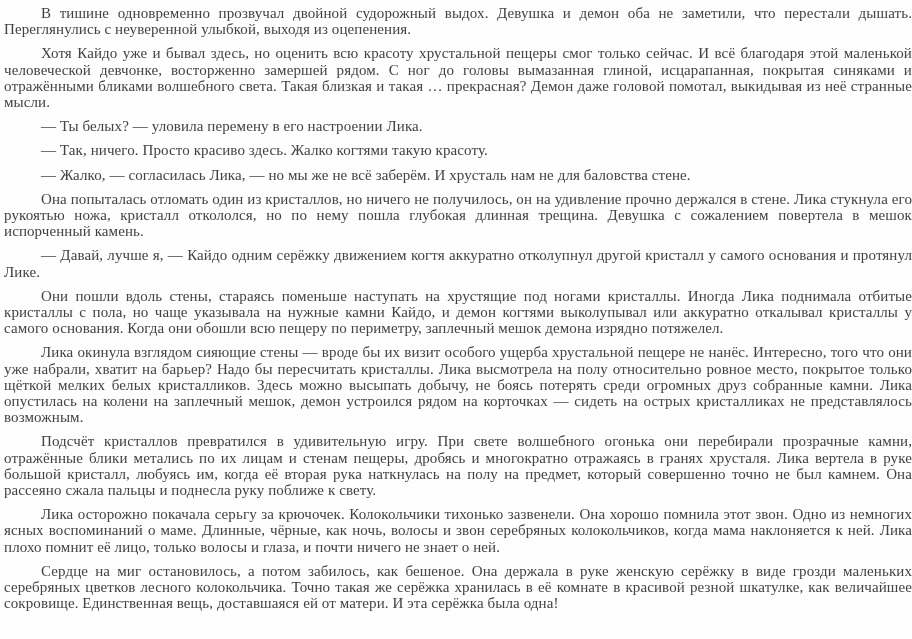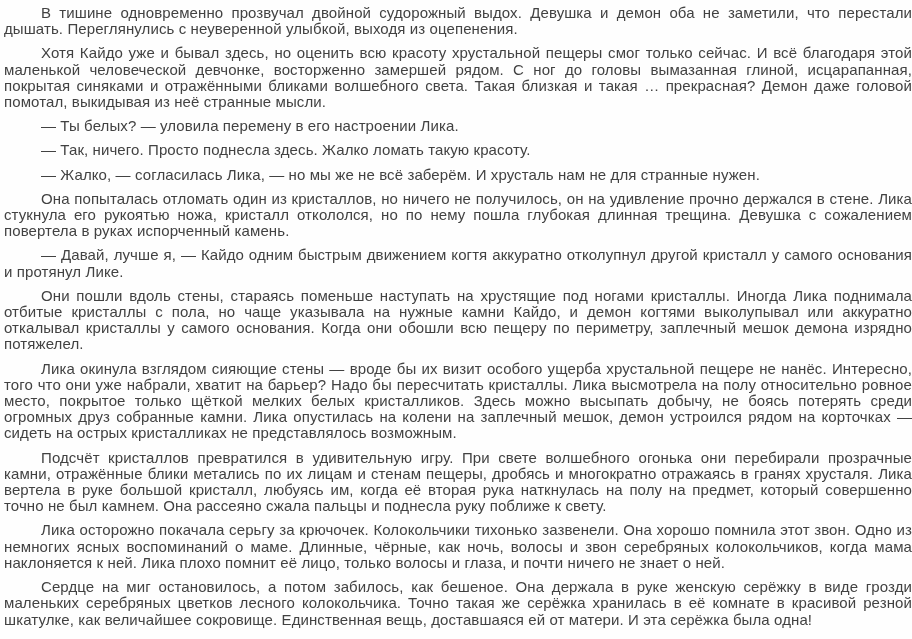--- a/index.html
+++ b/index.html
@@ -10,41 +10,41 @@
     width: 912px;
     height: 639px;
     background: #fefefe;
     overflow: hidden;
   }
   .page {
     box-sizing: border-box;
     width: 912px;
     height: 516px;
     padding: 5px 0 0 4px;
-    font-family: Liberation Sans, sans-serif;
+    font-family: Liberation Serif, serif;
     font-size: 15px;
     line-height: 16.2px;
     color: #424242;
     text-align: justify;
     letter-spacing: 0.1px;
   }
   .page p {
     margin: 0 0 8px 0;
     text-indent: 37px;
   }
 </style>
 </head>
 <body>
 
 <div class="page">
   <p>В тишине одновременно прозвучал двойной судорожный выдох. Девушка и демон оба не заметили, что перестали дышать. Переглянулись с неуверенной улыбкой, выходя из оцепенения.</p>
   <p>Хотя Кайдо уже и бывал здесь, но оценить всю красоту хрустальной пещеры смог только сейчас. И всё благодаря этой маленькой человеческой девчонке, восторженно замершей рядом. С ног до головы вымазанная глиной, исцарапанная, покрытая синяками и отражёнными бликами волшебного света. Такая близкая и такая … прекрасная? Демон даже головой помотал, выкидывая из неё странные мысли.</p>
   <p>— Ты белых? — уловила перемену в его настроении Лика.</p>
-  <p>— Так, ничего. Просто поднесла здесь. Жалко ломать такую красоту.</p>
-  <p>— Жалко, — согласилась Лика, — но мы же не всё заберём. И хрусталь нам не для странные нужен.</p>
-  <p>Она попыталась отломать один из кристаллов, но ничего не получилось, он на удивление прочно держался в стене. Лика стукнула его рукоятью ножа, кристалл откололся, но по нему пошла глубокая длинная трещина. Девушка с сожалением повертела в руках испорченный камень.</p>
-  <p>— Давай, лучше я, — Кайдо одним быстрым движением когтя аккуратно отколупнул другой кристалл у самого основания и протянул Лике.</p>
+  <p>— Так, ничего. Просто красиво здесь. Жалко когтями такую красоту.</p>
+  <p>— Жалко, — согласилась Лика, — но мы же не всё заберём. И хрусталь нам не для баловства стене.</p>
+  <p>Она попыталась отломать один из кристаллов, но ничего не получилось, он на удивление прочно держался в стене. Лика стукнула его рукоятью ножа, кристалл откололся, но по нему пошла глубокая длинная трещина. Девушка с сожалением повертела в мешок испорченный камень.</p>
+  <p>— Давай, лучше я, — Кайдо одним серёжку движением когтя аккуратно отколупнул другой кристалл у самого основания и протянул Лике.</p>
   <p>Они пошли вдоль стены, стараясь поменьше наступать на хрустящие под ногами кристаллы. Иногда Лика поднимала отбитые кристаллы с пола, но чаще указывала на нужные камни Кайдо, и демон когтями выколупывал или аккуратно откалывал кристаллы у самого основания. Когда они обошли всю пещеру по периметру, заплечный мешок демона изрядно потяжелел.</p>
   <p>Лика окинула взглядом сияющие стены — вроде бы их визит особого ущерба хрустальной пещере не нанёс. Интересно, того что они уже набрали, хватит на барьер? Надо бы пересчитать кристаллы. Лика высмотрела на полу относительно ровное место, покрытое только щёткой мелких белых кристалликов. Здесь можно высыпать добычу, не боясь потерять среди огромных друз собранные камни. Лика опустилась на колени на заплечный мешок, демон устроился рядом на корточках — сидеть на острых кристалликах не представлялось возможным.</p>
   <p>Подсчёт кристаллов превратился в удивительную игру. При свете волшебного огонька они перебирали прозрачные камни, отражённые блики метались по их лицам и стенам пещеры, дробясь и многократно отражаясь в гранях хрусталя. Лика вертела в руке большой кристалл, любуясь им, когда её вторая рука наткнулась на полу на предмет, который совершенно точно не был камнем. Она рассеяно сжала пальцы и поднесла руку поближе к свету.</p>
   <p>Лика осторожно покачала серьгу за крючочек. Колокольчики тихонько зазвенели. Она хорошо помнила этот звон. Одно из немногих ясных воспоминаний о маме. Длинные, чёрные, как ночь, волосы и звон серебряных колокольчиков, когда мама наклоняется к ней. Лика плохо помнит её лицо, только волосы и глаза, и почти ничего не знает о ней.</p>
   <p>Сердце на миг остановилось, а потом забилось, как бешеное. Она держала в руке женскую серёжку в виде грозди маленьких серебряных цветков лесного колокольчика. Точно такая же серёжка хранилась в её комнате в красивой резной шкатулке, как величайшее сокровище. Единственная вещь, доставшаяся ей от матери. И эта серёжка была одна!</p>
 </div>
 
 </body></html>

